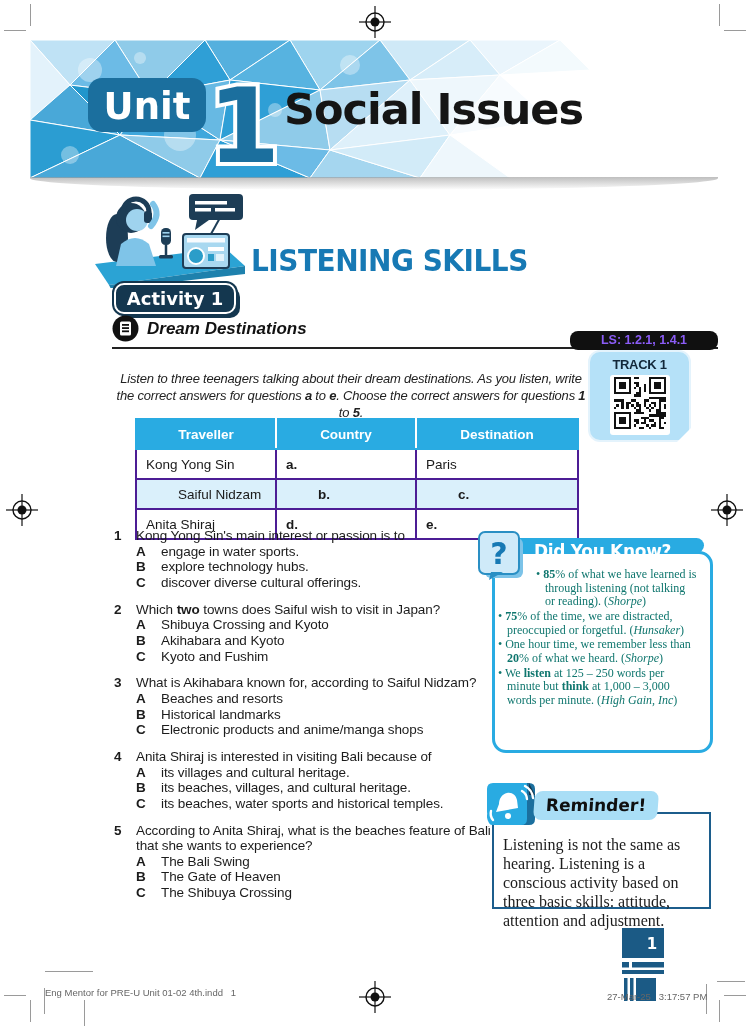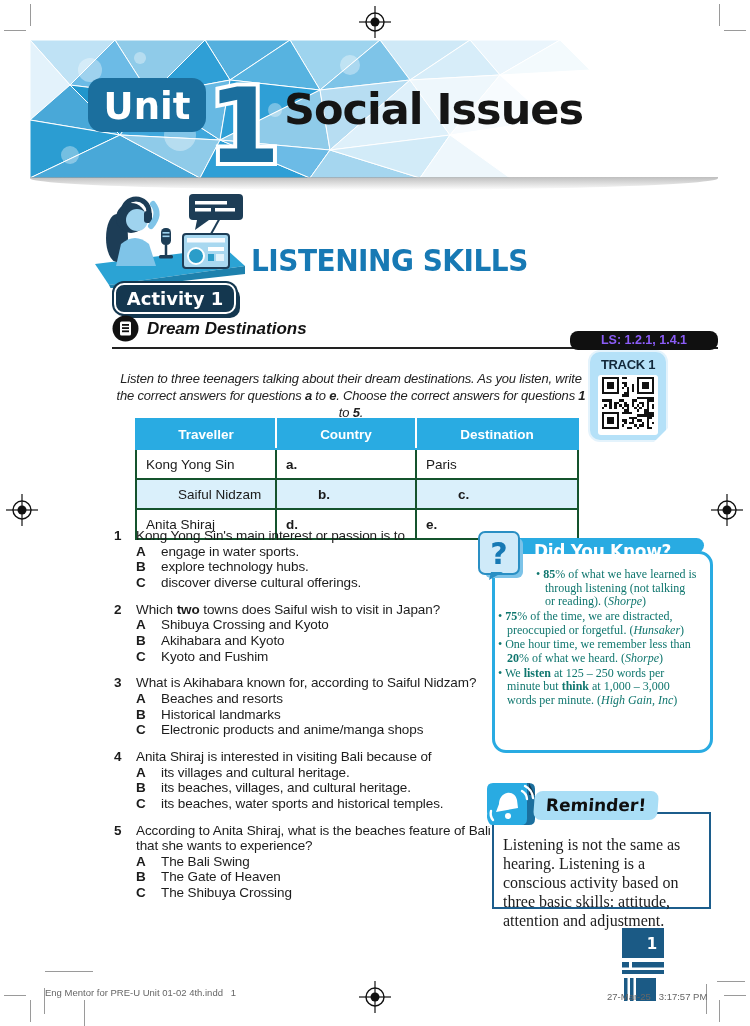--- a/index.html
+++ b/index.html
@@ -26,34 +26,34 @@
     font-family:"DejaVu Sans","Liberation Sans",sans-serif;}
   .topic-row{left:112px;top:315px;display:flex;align-items:center;gap:8px;}
   .topic-title{font-size:17px;font-weight:bold;font-style:italic;color:#111;}
   .divider{left:112px;top:347px;width:606px;height:2px;background:#222;}
   .ls-badge{left:570px;top:331px;width:148px;height:19px;background:#101010;color:#8b5cf6;
     border-radius:8px;font-size:12.5px;font-weight:bold;text-align:center;line-height:19px;}
 
   
   .instructions{left:112px;top:358px;width:478px;font-size:13px;font-style:italic;
     line-height:1.3;color:#222;letter-spacing:-0.2px;text-align:center;}
-  .track-card{left:590px;top:352px;width:76px;height:88px;background:#b5e1f8;
+  .track-card{left:590px;top:352px;width:99px;height:88px;background:#b5e1f8;
     border-radius:10px;box-shadow:0 0 0 2px #e4f3fc;text-align:center;}
   .track-label{font-size:13px;font-weight:800;color:#12283a;margin-top:5px;letter-spacing:-0.3px;}
   .qr-wrap{width:56px;height:56px;margin:3px auto 0;background:#fff;border-radius:3px;padding:2px;}
   .track-fold{position:absolute;right:-2px;bottom:-2px;width:0;height:0;
     border-left:14px solid transparent;border-bottom:14px solid #fff;}
 
   
   .answers{left:135px;top:418px;border-collapse:collapse;table-layout:fixed;width:442px;
     font-size:13.5px;}
   .answers th{background:#29abe2;color:#fff;font-weight:bold;text-align:center;
     height:26px;border:2px solid #29abe2;border-right:2px solid #fff;}
   .answers th:last-child{border-right:2px solid #29abe2;}
-  .answers td{border:2px solid #14532d;height:24px;padding:2px 9px;background:#fff;}
+  .answers td{border:2px solid #4c1d95;height:24px;padding:2px 9px;background:#fff;}
   .answers tr.alt td{background:#daf0fb;padding-left:41px;}
   .answers td.blank{font-weight:bold;}
 
   
   .questions{left:114px;top:528px;width:380px;font-size:13.5px;line-height:1.16;
     letter-spacing:-0.1px;color:#1c1c1c;}
   .question{display:flex;gap:7px;margin-bottom:11px;}
   .qnum{font-weight:bold;width:15px;flex:none;}
   .qbody{flex:1;}
   .opt{display:flex;}

